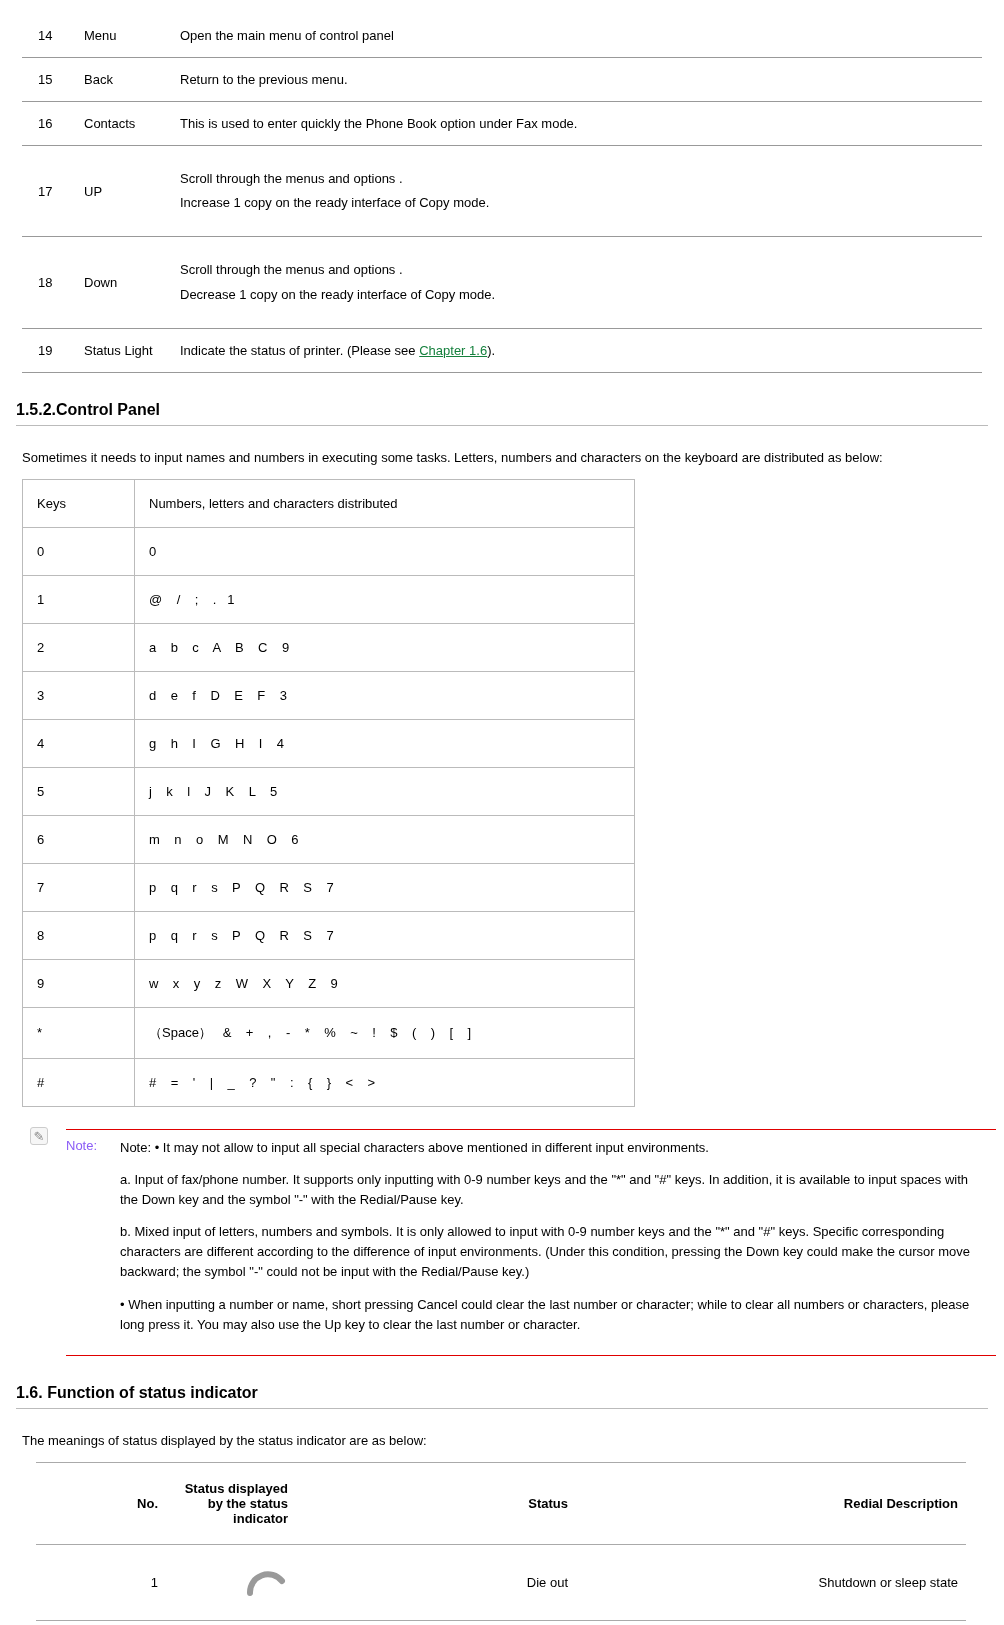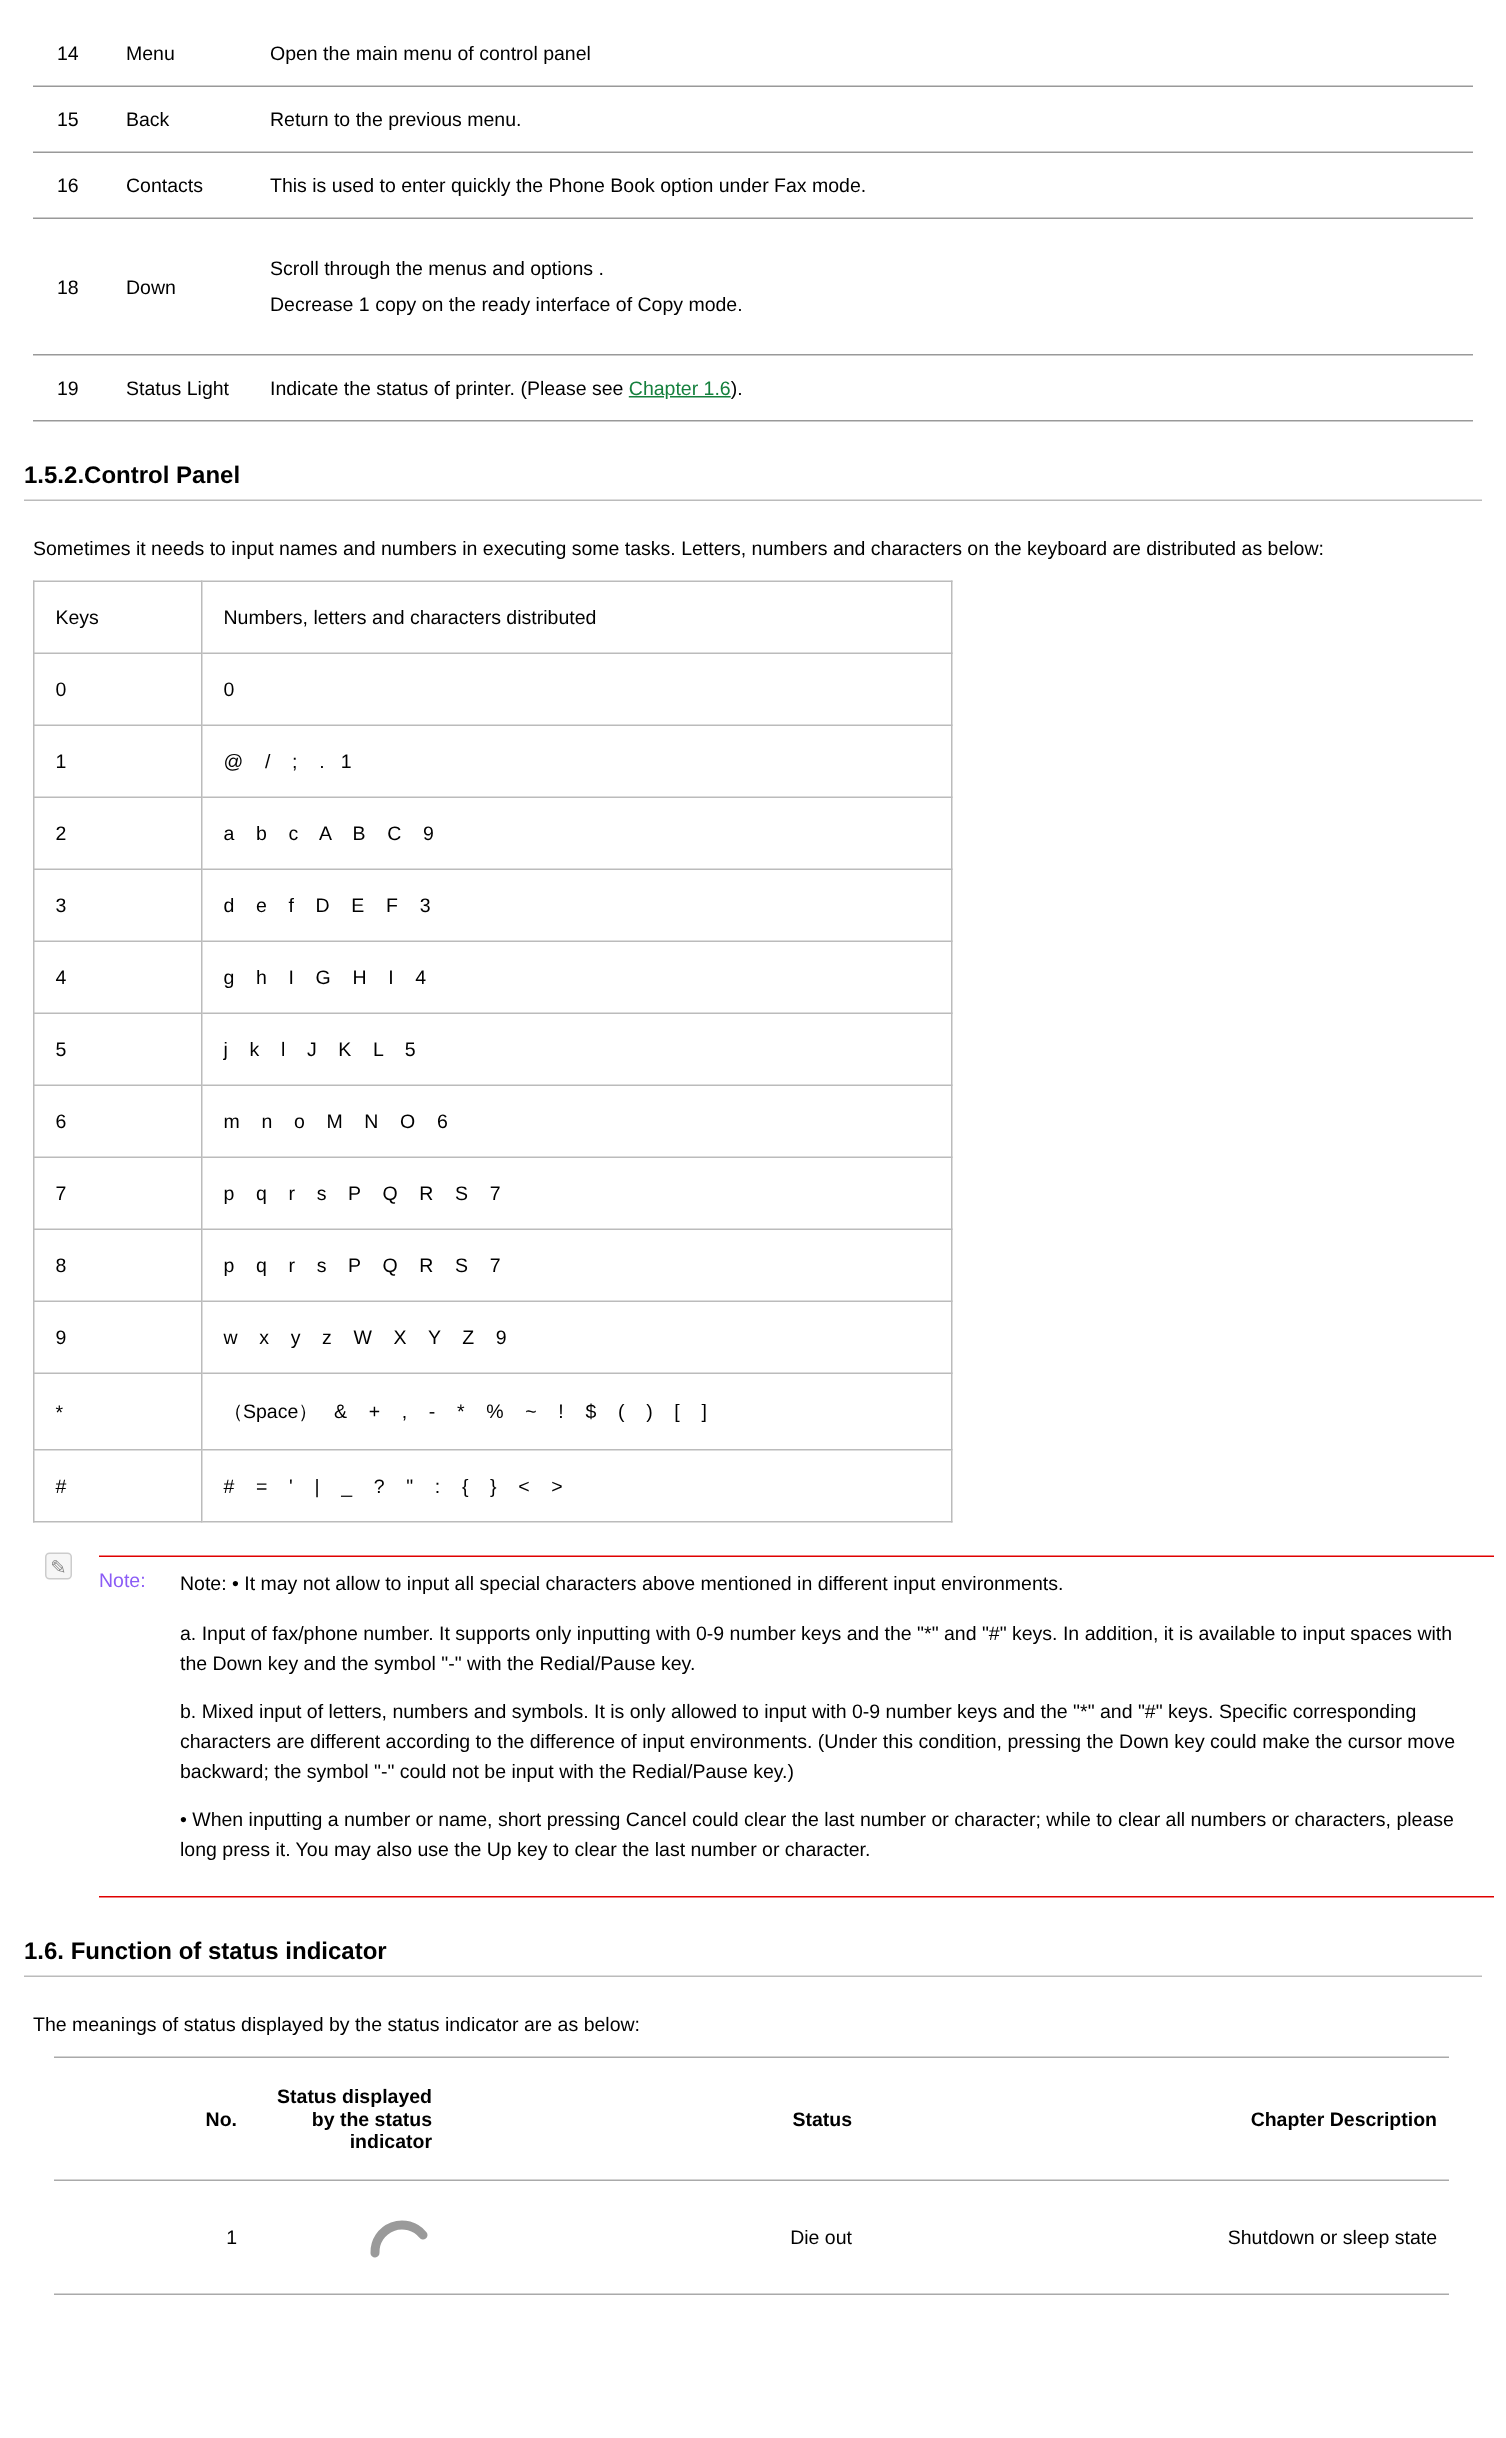--- a/index.html
+++ b/index.html
@@ -72,20 +72,28 @@
         <td class="c-no">15</td>
         <td class="c-name">Back</td>
         <td class="c-desc">Return to the previous menu.</td>
       </tr>
       <tr class="bb">
         <td class="c-no">16</td>
         <td class="c-name">Contacts</td>
         <td class="c-desc">This is used to enter quickly the Phone Book option under Fax mode.</td>
       </tr>
       <tr class="bb">
+        <td class="c-no">17</td>
+        <td class="c-name">UP</td>
+        <td class="c-desc multi">
+          <span>Scroll through the menus and options .</span>
+          <span>Increase 1 copy on the ready interface of Copy mode.</span>
+        </td>
+      </tr>
+      <tr class="bb">
         <td class="c-no">18</td>
         <td class="c-name">Down</td>
         <td class="c-desc multi">
           <span>Scroll through the menus and options .</span>
           <span>Decrease 1 copy on the ready interface of Copy mode.</span>
         </td>
       </tr>
       <tr class="bb">
         <td class="c-no">19</td>
         <td class="c-name">Status Light</td>
@@ -175,21 +183,21 @@
 <h2 class="sec small">1.6. Function of status indicator</h2>
 <hr class="hr-full">
 <p class="body">The meanings of status displayed by the status indicator are as below:</p>
 
 <table class="t3">
   <thead>
     <tr>
       <th class="c3-no">No.</th>
       <th class="c3-ind">Status displayed by the status indicator</th>
       <th class="c3-stat">Status</th>
-      <th class="c3-desc">Chapter Description</th>
+      <th class="c3-desc">Redial Description</th>
     </tr>
   </thead>
   <tbody id="t3-body">
       <tr>
         <td class="c3-no">1</td>
         <td class="c3-ind"><svg class="arc-icon" viewBox="0 0 44 36">
             <path d="M6 30 A18 18 0 0 1 38 18" fill="none" stroke="#9a9a9a" stroke-width="6" stroke-linecap="round"></path>
           </svg></td>
         <td class="c3-stat">Die out</td>
         <td class="c3-desc">Shutdown or sleep state</td>

